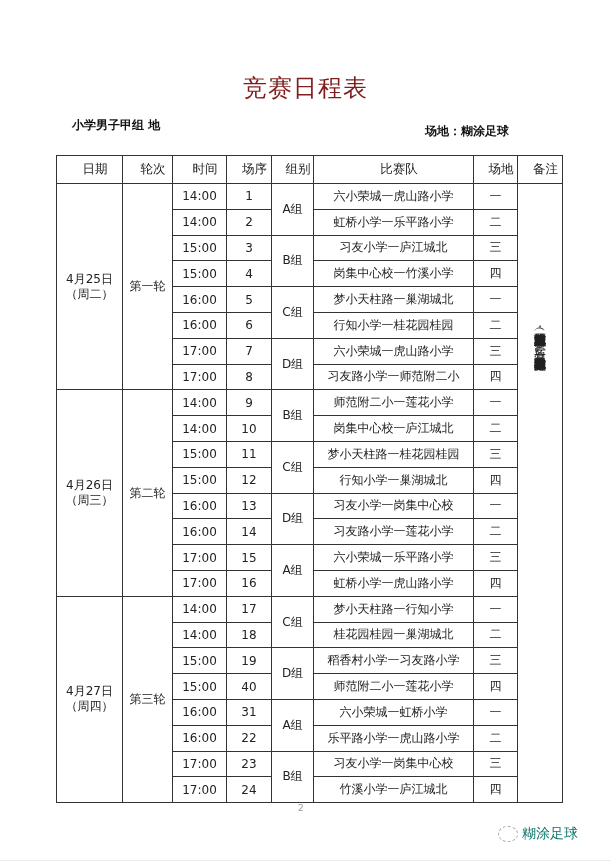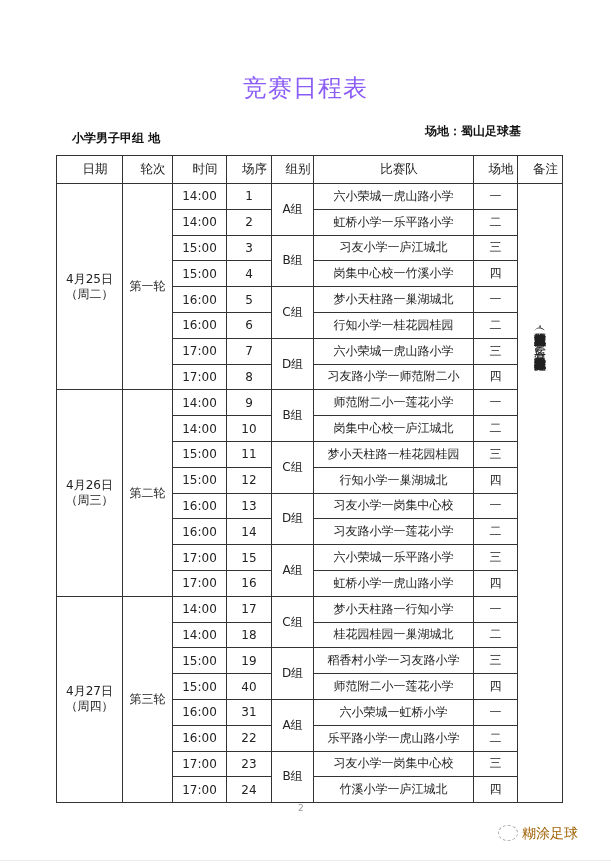--- a/index.html
+++ b/index.html
@@ -1,37 +1,37 @@
 <!DOCTYPE html>
 <html><head>
 <meta charset="utf-8">
 <style>
   html, body { margin:0; padding:0; }
   body { width:611px; height:865px; background:#ffffff; position:relative; overflow:hidden;
          font-family:"DejaVu Sans","Liberation Sans",sans-serif; color:#222; }
-  .title { position:absolute; top:72px; left:0; width:611px; text-align:center; font-size:24px; color:#8b5cf6; letter-spacing:1px; }
-  .sub-left { position:absolute; top:130px; left:72px; font-size:12px; font-weight:bold; line-height:16px; color:#111; width:100px; }
+  .title { position:absolute; top:72px; left:0; width:611px; text-align:center; font-size:24px; color:#7f1d1d; letter-spacing:1px; }
+  .sub-left { position:absolute; top:117px; left:72px; font-size:12px; font-weight:bold; line-height:16px; color:#111; width:100px; }
   .sub-right { position:absolute; top:123px; left:425px; font-size:12px; font-weight:bold; color:#111; }
   table.sched { position:absolute; top:155px; left:56px; border-collapse:collapse; table-layout:fixed; }
   table.sched td, table.sched th { border:1px solid #333; text-align:center; font-size:12px; font-weight:normal; padding:0; height:24.8px; color:#222; }
   table.sched th { height:27px; font-size:12.5px;padding-left:11px; }
   .date-cell { font-size:12px; line-height:15px; }
   .note-cell { vertical-align:top; padding-top:140px !important; }
   .note-text { writing-mode:vertical-rl; text-orientation:upright; font-size:12px; line-height:18px; height:256px; margin:0 auto; letter-spacing:0px; text-align:left; }
   .page-num { position:absolute; top:803px; left:298px; font-size:9px; color:#999; }
-  .watermark { position:absolute; top:825px; left:498px; font-size:14px; color:#a16207; display:flex; align-items:flex-start; gap:4px; }
+  .watermark { position:absolute; top:825px; left:498px; font-size:14px; color:#0f766e; display:flex; align-items:center; gap:4px; }
   .wm-icon { width:18px; height:14px; border:1px dashed #aaa; border-radius:50%; display:inline-block; }
   .bottom-line { position:absolute; top:860px; left:0; width:611px; height:1px; background:#ececec; }
 </style>
 </head>
 <body>
 
 <div class="title">竞赛日程表</div>
 <div class="sub-left">小学男子甲组 地</div>
-<div class="sub-right">场地：蜀山足球基</div>
+<div class="sub-right">场地：糊涂足球</div>
 
 <table class="sched">
   <colgroup>
     <col style="width:66px">
       <col style="width:50px">
       <col style="width:54px">
       <col style="width:45px">
     <col style="width:42px">
       <col style="width:160px">
       <col style="width:44px">

